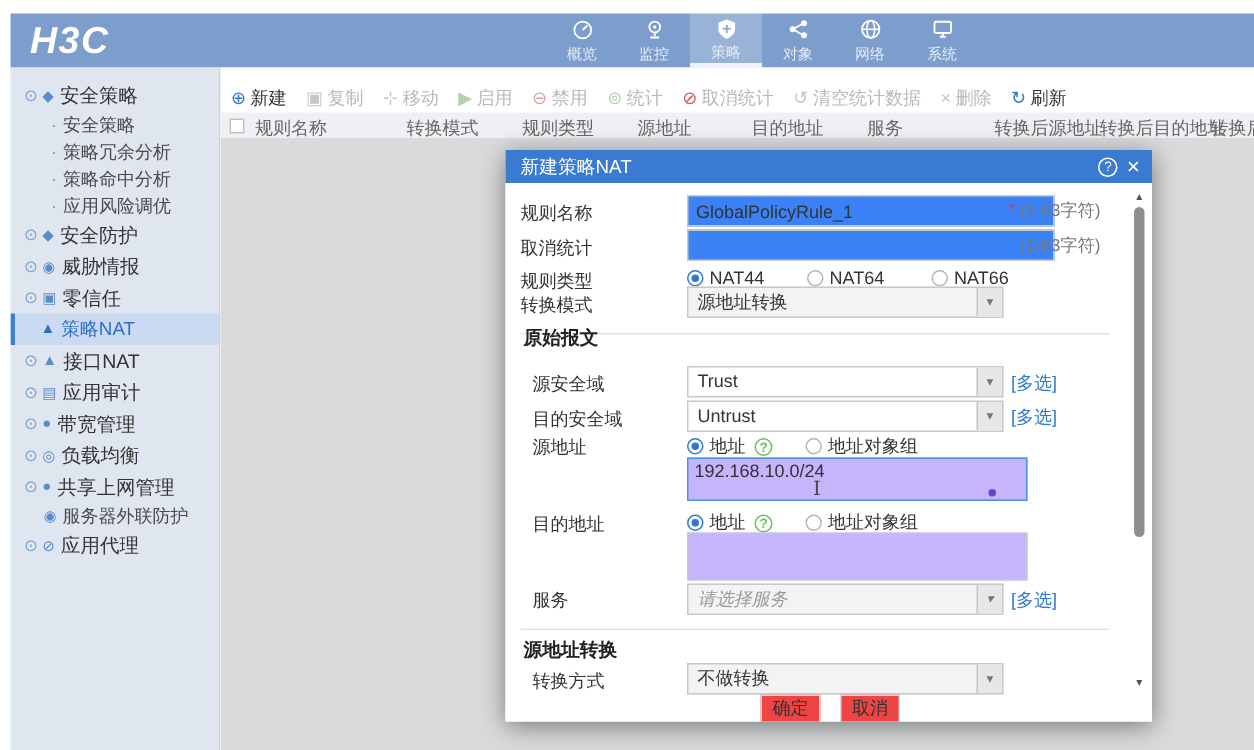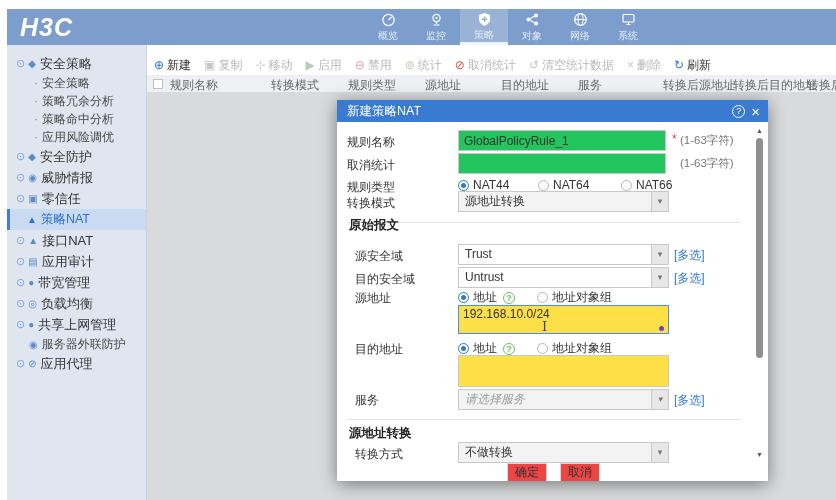--- a/index.html
+++ b/index.html
@@ -46,36 +46,36 @@
   
   .modal { position:absolute; left:337px; top:100px; width:431px; height:381px; background:#fff; box-shadow:0 3px 16px rgba(0,0,0,0.45); z-index:9; }
   .mtitle { height:22px; background:#3b7ad1; color:#fff; font-size:12.5px; line-height:22px; padding-left:10px; position:relative; }
   .mtico { position:absolute; right:8px; top:0; height:22px; display:flex; align-items:center; gap:6px; }
   .mhelp { width:13px; height:13px; border:1px solid #fff; border-radius:50%; color:#fff; font-size:9px; line-height:11px; text-align:center; cursor:pointer; }
   .mclose { color:#fff; font-size:15px; cursor:pointer; line-height:13px; }
   .mbody { position:relative; width:431px; height:359px; background:#fff; overflow:hidden; }
   .flabel { position:absolute; left:10px; font-size:12px; color:#333; white-space:nowrap; }
   .flabel.ind { left:18px; }
   .sec { position:absolute; left:12px; font-size:12.5px; font-weight:bold; color:#222; white-space:nowrap; }
-  .tinput { position:absolute; left:121px; width:208px; height:21px; border:1px solid #c8c8c8; font-size:12px; padding:0 5px; font-family:"Liberation Sans",sans-serif; color:#333; background:#22c55e; }
+  .tinput { position:absolute; left:121px; width:245px; height:21px; border:1px solid #c8c8c8; font-size:12px; padding:0 5px; font-family:"Liberation Sans",sans-serif; color:#333; background:#3b82f6; }
   .sel { position:absolute; left:121px; width:211px; height:21px; border:1px solid #c8c8c8; background:#fff; cursor:pointer; }
   .sel.gray { background:#f3f3f3; }
   .sel .sval { display:block; font-size:12px; line-height:19px; padding-left:6px; color:#333; white-space:nowrap; overflow:hidden; }
   .sel .sval.ph { color:#9a9a9a; }
   .sel .arrow { position:absolute; right:0; top:0; width:17px; height:19px; background:#e7e7e7; border-left:1px solid #c8c8c8; color:#777; font-size:9px; line-height:19px; text-align:center; }
   .radio { position:absolute; display:flex; align-items:center; gap:4px; font-size:12px; color:#333; cursor:pointer; }
   .rb { width:11px; height:11px; border-radius:50%; border:1px solid #b5b5b5; background:#fff; position:relative; }
   .radio.checked .rb { border-color:#2e78d2; }
   .radio.checked .rb::after { content:""; position:absolute; left:2px; top:2px; width:5px; height:5px; border-radius:50%; background:#2e78d2; }
   .help { display:inline-block; width:12px; height:12px; border:1px solid #6abf5e; border-radius:50%; color:#6abf5e; font-size:9px; font-weight:bold; line-height:10px; text-align:center; margin-left:2px; }
   .mlink { position:absolute; left:337px; color:#2e78d2; font-size:12px; cursor:pointer; white-space:nowrap; }
   .hint { position:absolute; left:343px; font-size:11.5px; color:#777; white-space:nowrap; }
   .req { position:absolute; left:335px; color:#e03b3b; font-size:12px; }
   .hr { position:absolute; left:10px; right:28px; border-top:1px solid #e3e3e3; }
-  .ta { position:absolute; left:121px; width:211px; border:1px solid #c8c8c8; font-size:12px; font-family:"Liberation Sans",sans-serif; color:#333; padding:1px 4px; resize:none; overflow:hidden; background:#fde047; }
+  .ta { position:absolute; left:121px; width:227px; border:1px solid #c8c8c8; font-size:12px; font-family:"Liberation Sans",sans-serif; color:#333; padding:1px 4px; resize:none; overflow:hidden; background:#c4b5fd; }
   .ta.focus { border-color:#4a8fe2; }
   .caret { position:absolute; left:205px; top:197px; font-family:"DejaVu Serif",serif; font-size:13px; color:#444; z-index:3; }
   .pdot { position:absolute; left:322px; top:204px; width:5px; height:5px; border-radius:50%; background:#6e3fd1; z-index:3; }
   .btn { position:absolute; width:40px; height:32px; background:#ef4444; border:1px solid #d4d8dd; color:#333; font-size:12px; line-height:16px; text-align:center; cursor:pointer; }
   .mscroll { position:absolute; right:2px; top:4px; width:13px; height:334px; }
   .sarr { position:absolute; left:0; width:13px; height:10px; color:#555; font-size:8px; line-height:10px; text-align:center; cursor:pointer; }
   .sthumb { position:absolute; left:3px; top:12px; width:7px; height:220px; background:#8f8f8f; border-radius:4px; cursor:pointer; }
 </style>
 </head>
 <body>

